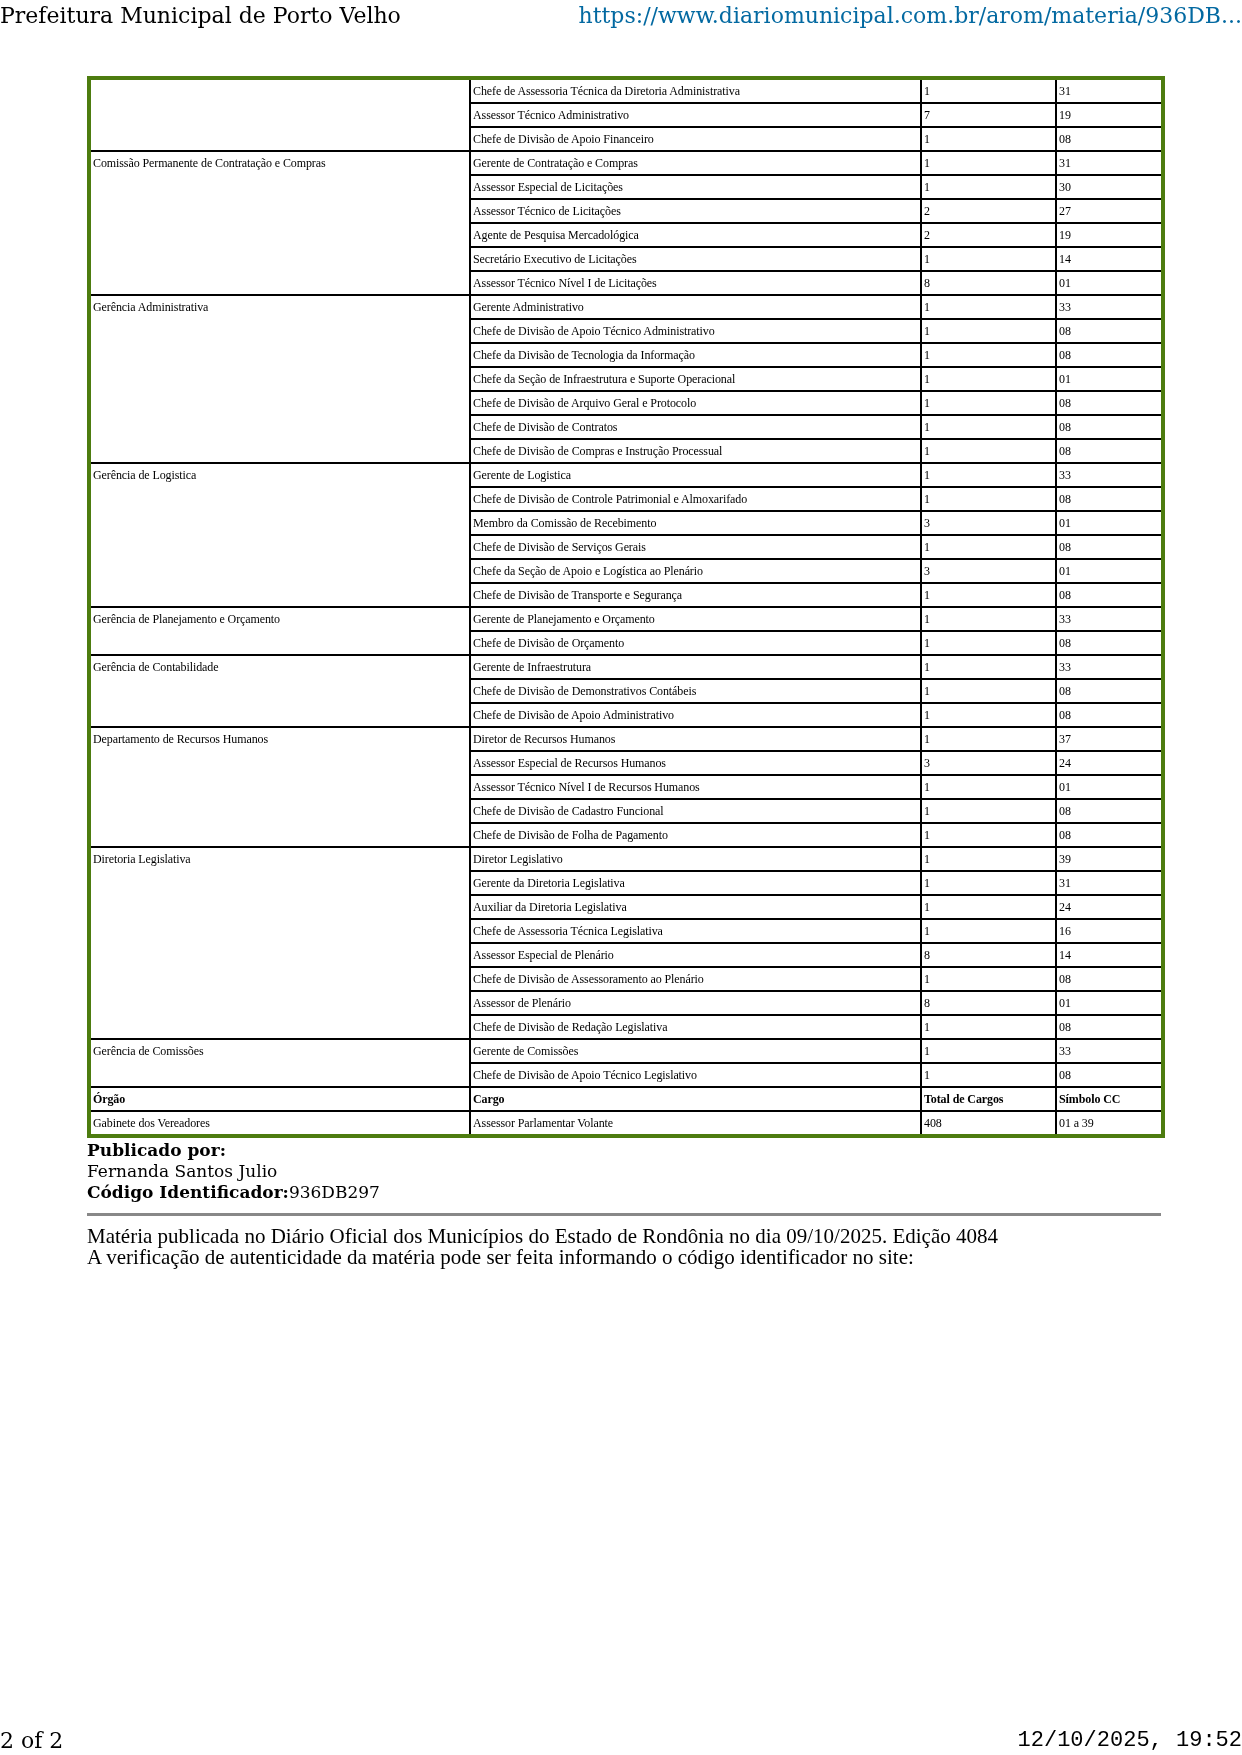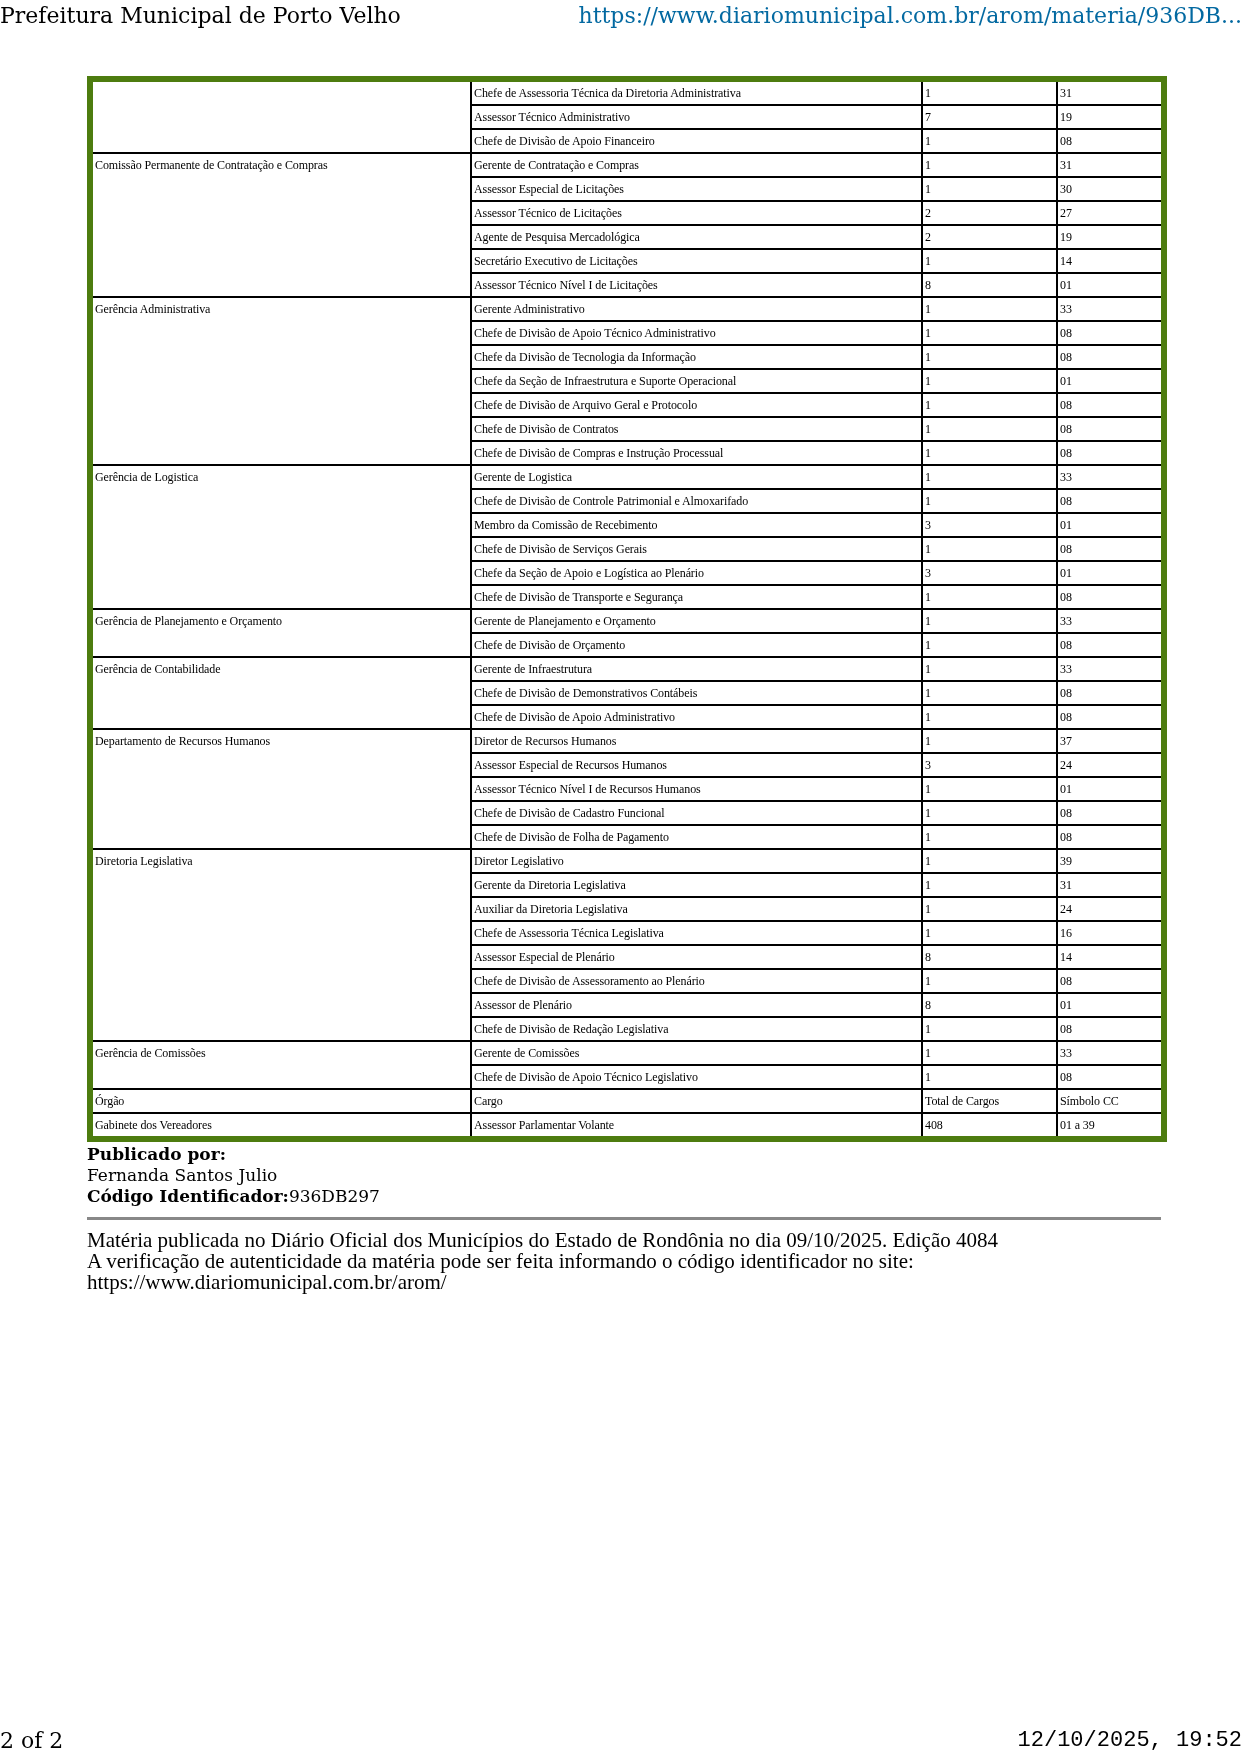--- a/index.html
+++ b/index.html
@@ -22,30 +22,30 @@
   .ftr-right {
     position: absolute; right: 0; top: 1728px; font-size: 22px; line-height: 26px;
     font-family: Liberation Mono, monospace; white-space: nowrap;
   }
   .content {
     position: absolute; left: 87px; top: 76px; width: 1074px;
   }
   table.cargos {
     width: 1074px; border-collapse: collapse; table-layout: fixed;
     font-family: "Liberation Serif", serif; font-size: 12px;
-    border: 6px solid #4d7c0f;
+    border: 4px solid #4d7c0f;
   }
   table.cargos td {
     border: 2px solid #000; padding: 0 2px; height: 22px; line-height: 22px;
     vertical-align: top; white-space: nowrap; overflow: hidden;
     letter-spacing: -0.1px;
   }
   table.cargos tr.first-row td { border-top: none; }
   table.cargos td.org { vertical-align: top; }
-  table.cargos tr.head td { font-weight: normal; margin-top: 20px; }
+  table.cargos tr.head td { font-weight: bold; margin-top: 20px; }
   col.c1 { width: 381px; }
   col.c2 { width: 451px; }
   col.c3 { width: 135px; }
   col.c4 { width: 107px; }
 
   .pub {
     text-align: left; font-family: "DejaVu Serif", serif; font-size: 17px; line-height: 21px;
     margin-top: 2px;
   }
   .pub .b { font-weight: bold; }
@@ -309,18 +309,17 @@
     <div class="b">Publicado por:</div>
     <div>Fernanda Santos Julio</div>
     <div><span class="b">Código Identificador:</span><span>936DB297</span></div>
   </div>
 
   <div class="rule"></div>
 
   <div class="notice">
     <div>Matéria publicada no Diário Oficial dos Municípios do Estado de Rondônia no dia 09/10/2025. Edição 4084</div>
     <div>A verificação de autenticidade da matéria pode ser feita informando o código identificador no site:</div>
-    <div>https://www.diariomunicipal.com.br/arom/</div>
   </div>
 </div>
 
 <div class="ftr-left">2 of 2</div>
 <div class="ftr-right">12/10/2025, 19:52</div>
 
 </body></html>

